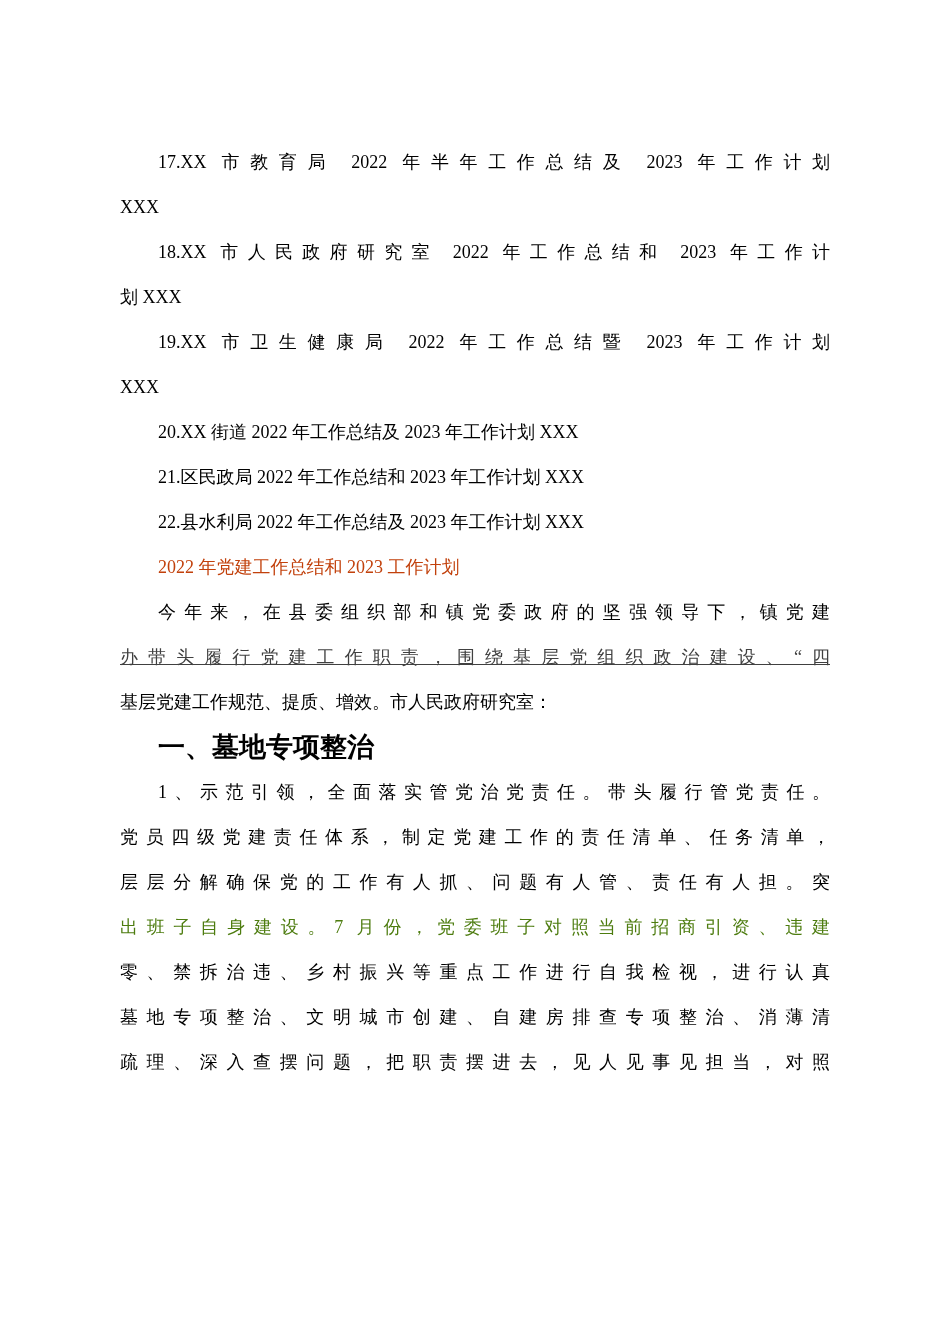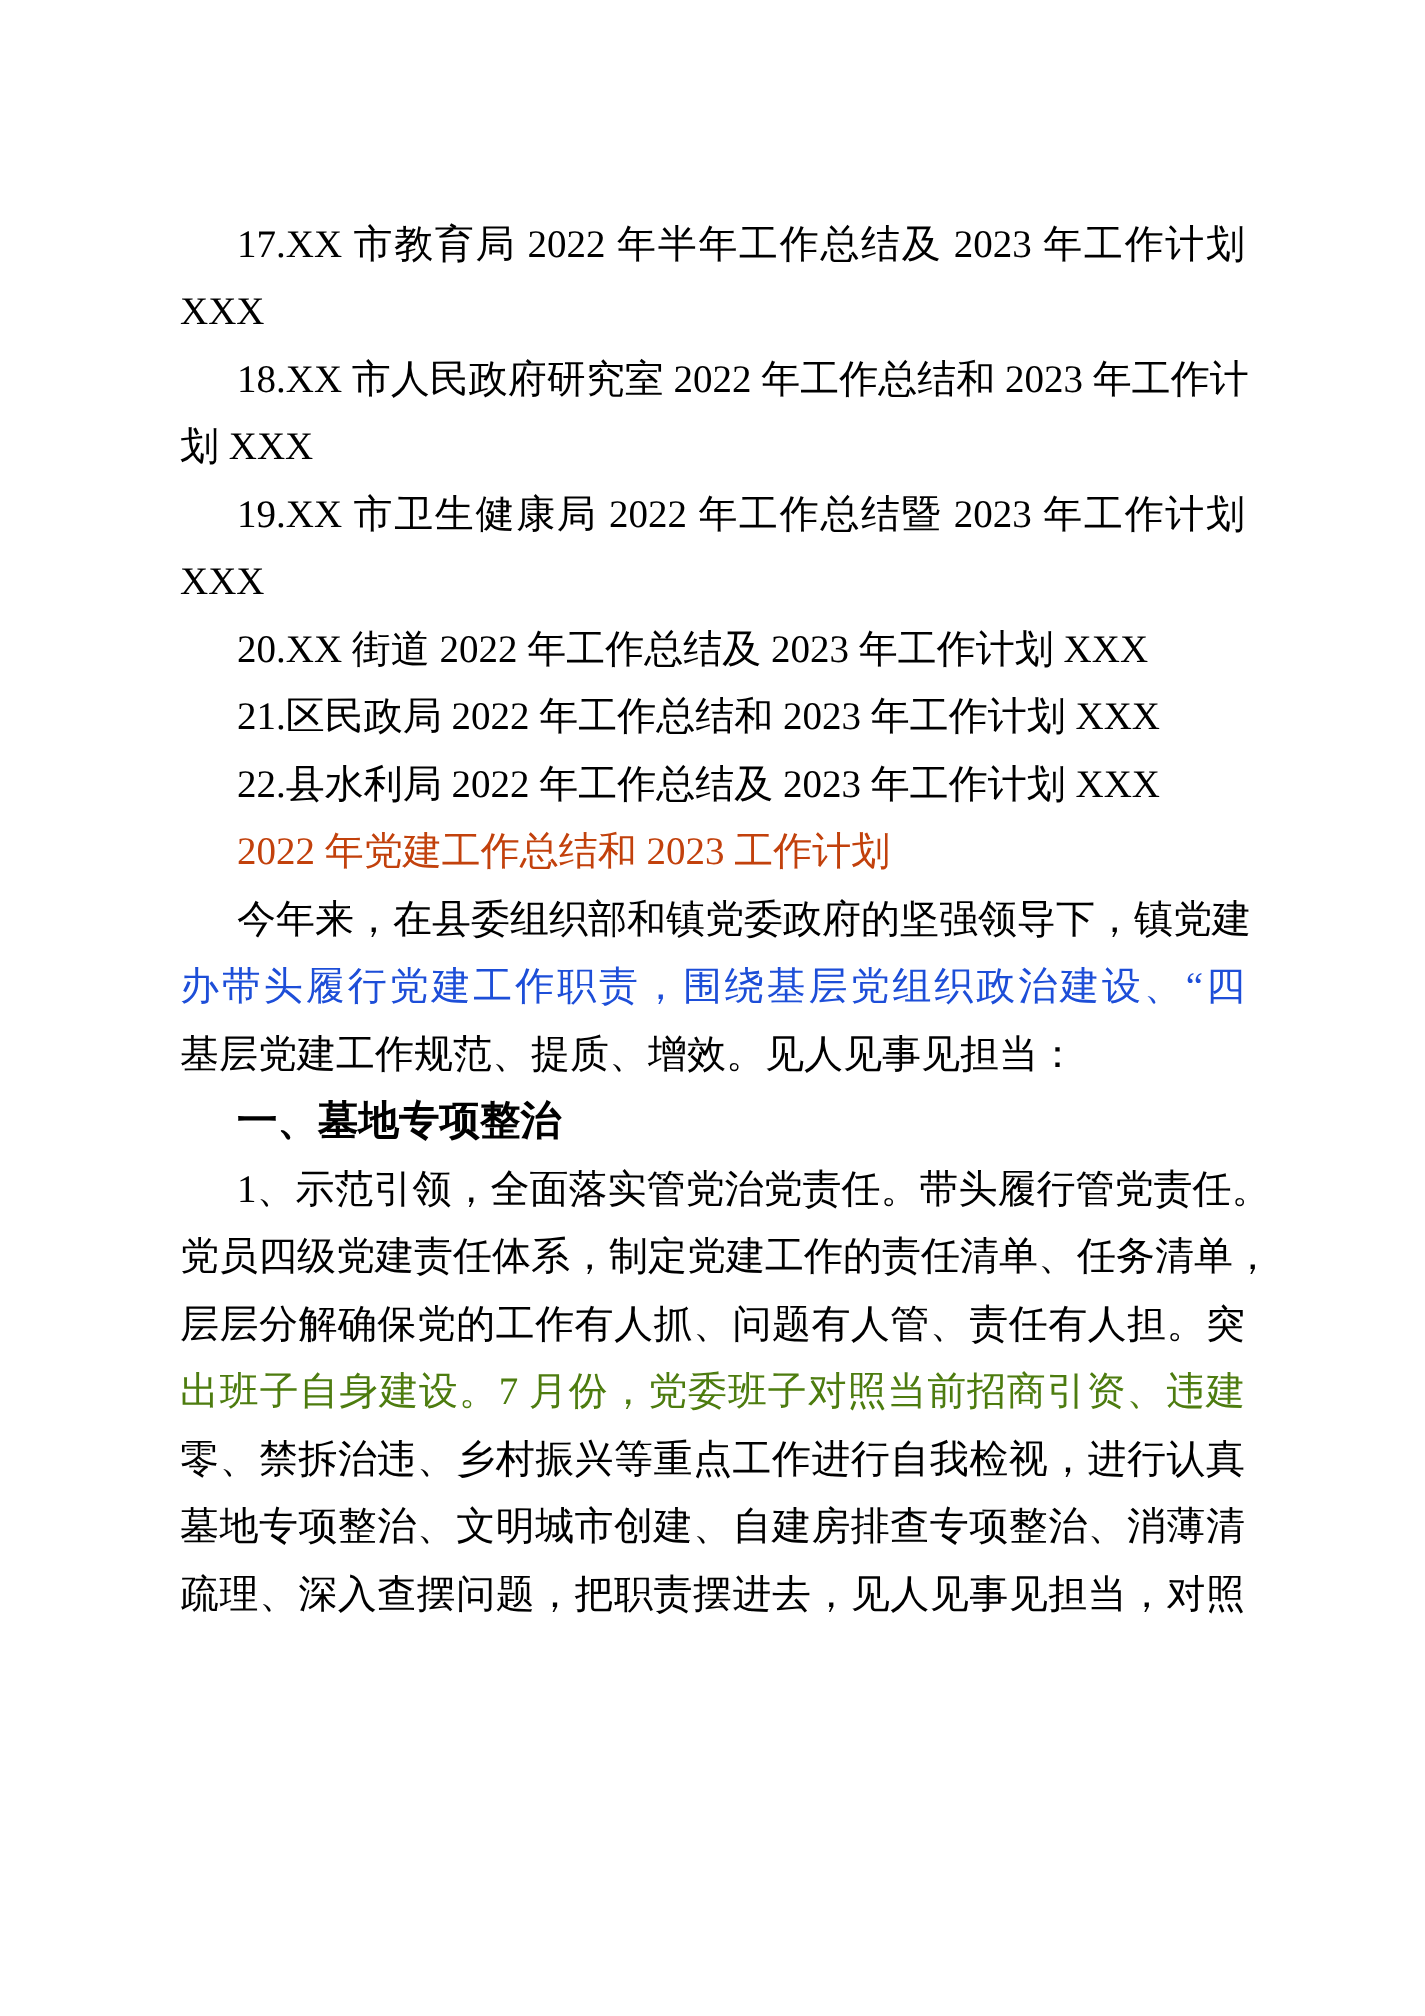--- a/index.html
+++ b/index.html
@@ -16,21 +16,21 @@
   }
   .content {
     position: absolute;
     left: 120px;
     top: 140px;
     width: 710px;
   }
   .line {
     height: 45px;
     line-height: 45px;
-    font-size: 26px;
+    font-size: 18px;
     color: #000000;
     font-family: "Liberation Serif", "DejaVu Serif", serif;
     white-space: nowrap;
     text-align: left;
   }
   .line.indent {
     text-indent: 38px;
   }
   .line.fill {
     text-align: justify;
@@ -51,22 +51,22 @@
       <div class="line body" style="color: rgb(0, 0, 0);">XXX</div>
       <div class="line body indent fill" style="color: rgb(0, 0, 0);">18.XX 市人民政府研究室 2022 年工作总结和 2023 年工作计</div>
       <div class="line body" style="color: rgb(0, 0, 0);">划 XXX</div>
       <div class="line body indent fill" style="color: rgb(0, 0, 0);">19.XX 市卫生健康局 2022 年工作总结暨 2023 年工作计划</div>
       <div class="line body" style="color: rgb(0, 0, 0);">XXX</div>
       <div class="line body indent" style="color: rgb(0, 0, 0);">20.XX 街道 2022 年工作总结及 2023 年工作计划 XXX</div>
       <div class="line body indent" style="color: rgb(0, 0, 0);">21.区民政局 2022 年工作总结和 2023 年工作计划 XXX</div>
       <div class="line body indent" style="color: rgb(0, 0, 0);">22.县水利局 2022 年工作总结及 2023 年工作计划 XXX</div>
       <div class="line body indent" style="color: #c2410c;">2022 年党建工作总结和 2023 工作计划</div>
       <div class="line body indent fill" style="color: rgb(0, 0, 0);">今年来，在县委组织部和镇党委政府的坚强领导下，镇党建</div>
-      <div class="line body fill" style="color: #1d4ed8;">办带头履行党建工作职责，围绕基层党组织政治建设、“四</div>
-      <div class="line body" style="color: rgb(0, 0, 0);">基层党建工作规范、提质、增效。见人见事见担当：</div>
+      <div class="line body fill" style="color: #404040; text-decoration: underline;">办带头履行党建工作职责，围绕基层党组织政治建设、“四</div>
+      <div class="line body" style="color: rgb(0, 0, 0);">基层党建工作规范、提质、增效。市人民政府研究室：</div>
       <div class="line heading indent" style="color: rgb(0, 0, 0);">一、墓地专项整治</div>
       <div class="line body indent fill" style="color: rgb(0, 0, 0);">1、示范引领，全面落实管党治党责任。带头履行管党责任。</div>
       <div class="line body fill" style="color: rgb(0, 0, 0);">党员四级党建责任体系，制定党建工作的责任清单、任务清单，</div>
       <div class="line body fill" style="color: rgb(0, 0, 0);">层层分解确保党的工作有人抓、问题有人管、责任有人担。突</div>
       <div class="line body fill" style="color: #4d7c0f;">出班子自身建设。7 月份，党委班子对照当前招商引资、违建</div>
       <div class="line body fill" style="color: rgb(0, 0, 0);">零、禁拆治违、乡村振兴等重点工作进行自我检视，进行认真</div>
       <div class="line body fill" style="color: rgb(0, 0, 0);">墓地专项整治、文明城市创建、自建房排查专项整治、消薄清</div>
       <div class="line body fill" style="color: rgb(0, 0, 0);">疏理、深入查摆问题，把职责摆进去，见人见事见担当，对照</div>
     </div>
 </div>

